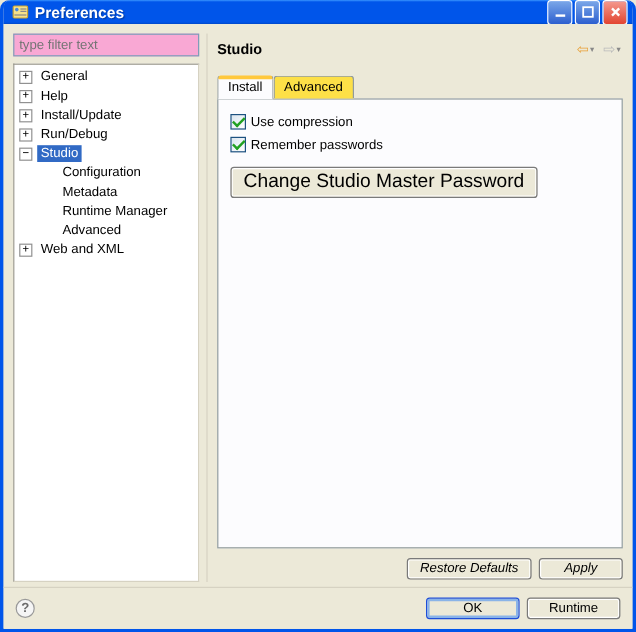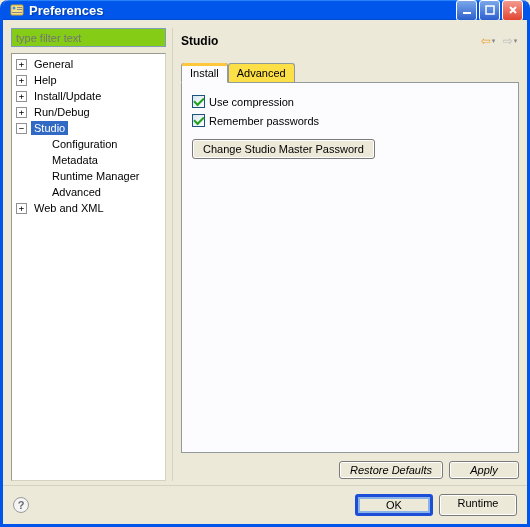--- a/index.html
+++ b/index.html
@@ -65,21 +65,21 @@
     gap: 6px;
     overflow: hidden;
   }
   .left-pane {
     width: 155px;
     display: flex;
     flex-direction: column;
   }
   .filter-input {
     border: 1px solid #7f9db9;
-    background: #84cc16;
+    background: #f9a8d4;
     height: 19px;
     padding: 2px 4px;
     font-family: inherit;
     font-size: 11px;
     color: #555;
     margin-bottom: 6px;
   }
   .tree {
     flex: 1;
     border: 1px solid #d6d2c2;
@@ -195,21 +195,21 @@
     border-left: 2px solid #21a121;
     border-bottom: 2px solid #21a121;
     transform: rotate(-45deg) translate(1px,-1px);
   }
   .pw-btn {
     margin-top: 6px;
     border: 1px solid #7a7a7a;
     background: #ece9d8;
     padding: 3px 10px;
     font-family: inherit;
-    font-size: 11px;
+    font-size: 16px;
     border-radius: 3px;
     box-shadow: inset 0 0 0 1px #fff;
   }
   .right-footer {
     display: flex;
     justify-content: flex-end;
     gap: 6px;
     padding: 8px 0 2px 0;
     font-style: italic;
   }
@@ -239,21 +239,21 @@
     font-weight: bold;
     font-size: 11px;
     background: #f5f5f5;
   }
   .bottom-btns {
     margin-left: auto;
     display: flex;
     gap: 6px;
   }
   .btn.default {
-    border: 3px solid #1d4ed8;
+    border: 1px solid #1d4ed8;
     box-shadow: inset 0 0 0 2px #8ab4e8, inset 0 0 0 1px #fff;
   }
 </style>
 </head>
 <body>
 
 <div class="window">
   <div class="titlebar">
     <div class="titlebar-icon">
       <svg width="16" height="16" viewBox="0 0 16 16">

